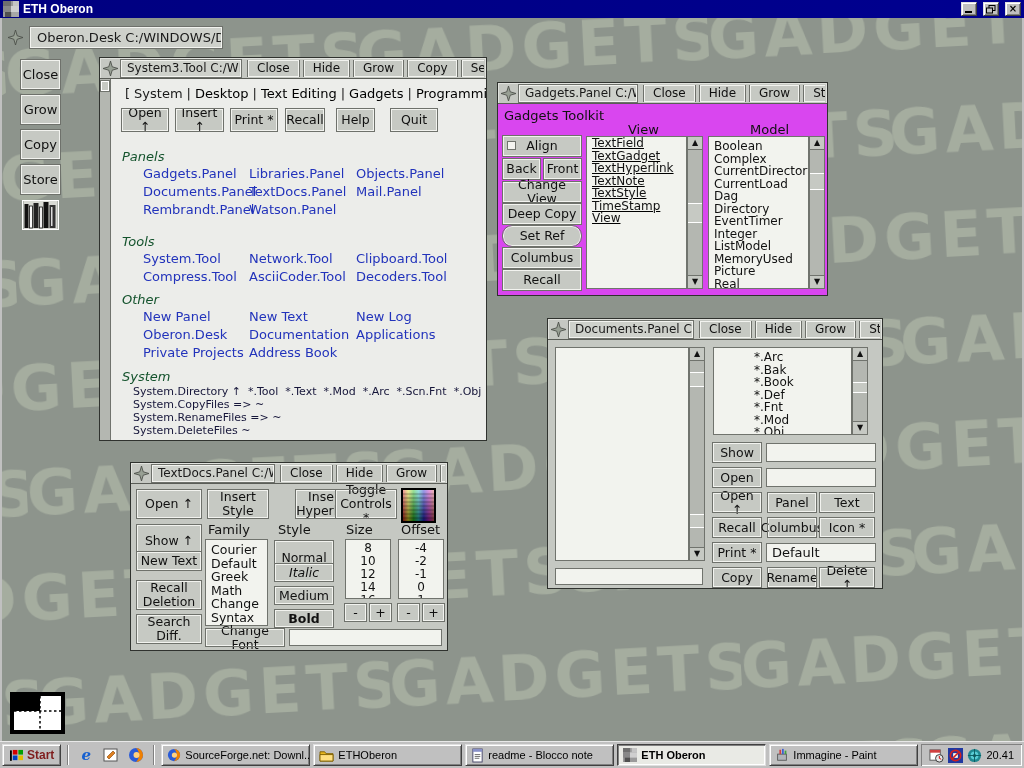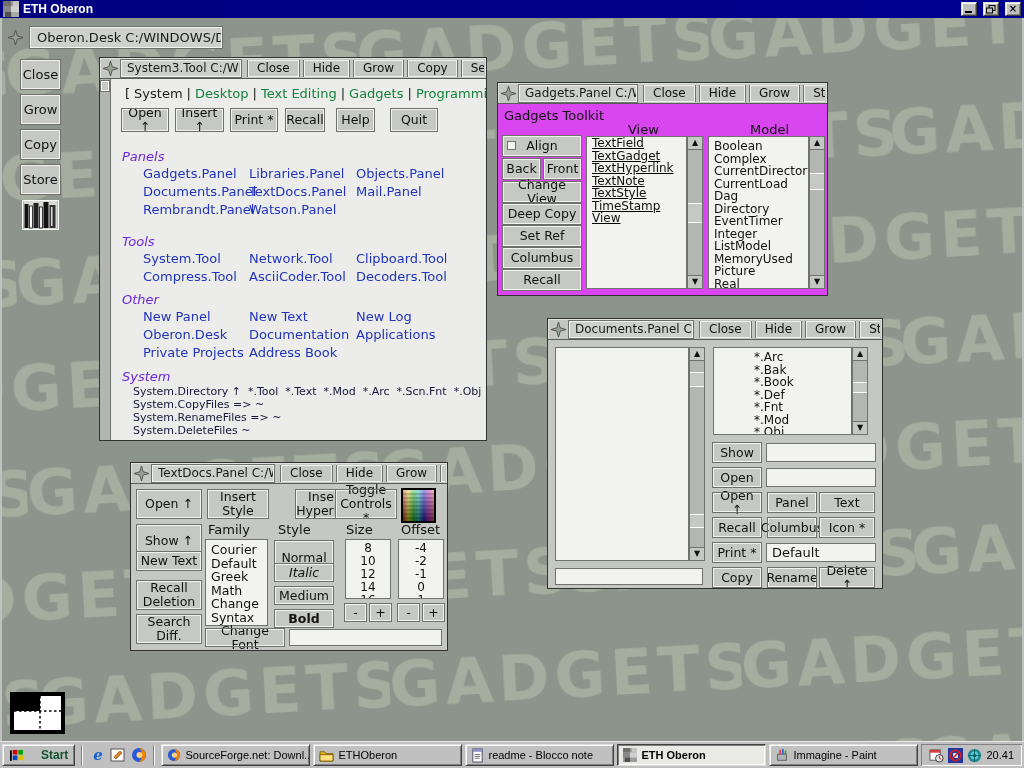--- a/index.html
+++ b/index.html
@@ -43,36 +43,36 @@
   .ofield { position:absolute; background:#f2f3ee; border:1px solid #70736d; font-size:13px; color:#111; display:flex; align-items:center; padding:0 5px; overflow:hidden; }
   .ochk { position:absolute; width:9px; height:9px; background:#f4f4f0; border:1px solid #70736d; }
 
   .osb { position:absolute; width:16px; background:#b4b7b1; border:1px solid #70736d; display:flex; flex-direction:column; }
   .osb .arr { height:13px; background:#c6c9c3; font-size:8px; line-height:8px; display:flex; align-items:center; justify-content:center; color:#111; flex:0 0 auto; }
   .osb .arr.up { border-bottom:1px solid #70736d; }
   .osb .arr.dn { border-top:1px solid #70736d; }
   .osb .track { flex:1; position:relative; }
   .osb .hdl { position:absolute; left:0; right:0; background:#c6c9c3; border-top:1px solid #fff; border-bottom:1px solid #fff; }
 
-  .sechead { position:absolute; font-style:italic; font-size:13px; color:#6d28d9; }
+  .sechead { position:absolute; font-style:italic; font-size:13px; color:#14532d; }
   .grid { position:absolute; display:grid; grid-template-columns:106px 107px auto; row-gap:3px; font-size:13px; }
   .lnk { color:#2233bb; white-space:nowrap; cursor:pointer; }
   .ml { position:absolute; white-space:nowrap; font-size:13px; color:#1a1a1a; }
-  .ml .mi { color:#15803d; margin:0 4px; }
+  .ml .mi { color:#000000; margin:0 4px; }
   .ml .mi.plain { color:#1a1a1a; }
   .cmds { position:absolute; }
   .cmd { font-size:11px; line-height:13px; color:#16163a; white-space:pre; }
   .ollabel { position:absolute; font-size:13px; color:#111; }
   .strip { position:absolute; left:0; top:0; bottom:0; width:11px; background:#b4b7b1; border-right:1px solid #70736d; }
   .striphdl { position:absolute; left:1px; top:2px; width:8px; height:10px; background:#c6c9c3; border:1px solid #fff; outline:1px solid #70736d; }
 
   
   .taskbar { position:absolute; left:0; top:741px; width:1024px; height:27px; background:#c0c0c0; border-top:1px solid #e8e8e8; display:flex; align-items:center; padding:0 2px; gap:3px; font-family:"Liberation Sans", sans-serif; }
   .raised { border:1px solid; border-color:#dfdfdf #404040 #404040 #dfdfdf; box-shadow:inset 1px 1px 0 #fff, inset -1px -1px 0 #808080; background:#c0c0c0; }
-  .startbtn { height:22px; display:flex; align-items:center; gap:17px; padding:8px 6px; font-weight:bold; font-size:12px; color:#14532d; }
+  .startbtn { height:22px; display:flex; align-items:center; gap:3px; padding:8px 6px; font-weight:bold; font-size:12px; color:#7f1d1d; }
   .tsep { width:2px; height:20px; border-left:1px solid #808080; border-right:1px solid #fff; margin:0 3px; }
   .ql { width:22px; height:22px; display:flex; align-items:center; justify-content:center; }
   .task { height:22px; width:149px; display:flex; align-items:center; gap:4px; padding:0 5px; font-size:11px; color:#000; overflow:hidden; white-space:nowrap; flex:0 0 auto; }
   .task.active { background:#e9eae5; font-weight:bold; border-color:#404040 #dfdfdf #dfdfdf #404040; box-shadow:inset 1px 1px 0 #808080, inset -1px -1px 0 #fff; }
   .task .tico { flex:0 0 auto; display:flex; }
   .tray { margin-left:auto; height:22px; display:flex; align-items:center; gap:4px; padding:0 8px; box-shadow:inset 1px 1px 0 #808080, inset -1px -1px 0 #fff; font-size:11px; color:#000; }
   .eicon { color:#1560d0; font-weight:bold; font-size:15px; font-style:italic; font-family:"DejaVu Serif", serif; line-height:14px; }
   .quadicon { position:absolute; left:8px; top:674px; width:55px; height:42px; }
 </style>
 </head>
@@ -231,21 +231,21 @@
         <span class="ollabel" style="left:252px; top:18px;">Model</span>
 
         <button class="obtn" style="left:5px; top:32px; width:78px; height:20px;">
             <span class="ochk" style="left:3px; top:4px;"></span>
             <span>Align</span>
           </button>
         <button class="obtn" style="left:5px; top:55px; width:37px; height:20px;">Back</button>
         <button class="obtn" style="left:46px; top:55px; width:37px; height:20px;">Front</button>
         <button class="obtn" style="left:5px; top:78px; width:78px; height:20px;">Change View</button>
         <button class="obtn" style="left:5px; top:100px; width:78px; height:20px;">Deep Copy</button>
-        <button class="obtn" style="left:5px; top:122px; width:78px; height:20px;">Set Ref</button>
+        <button class="obtn" style="left:5px; top:122px; width:78px; height:20px;border-radius:9px;">Set Ref</button>
         <button class="obtn" style="left:5px; top:144px; width:78px; height:20px;">Columbus</button>
         <button class="obtn" style="left:5px; top:166px; width:78px; height:20px;">Recall</button>
 
         <div class="olist" style="left:88px; top:32px; width:101px; height:153px;">
           <div style="padding-top:0;text-decoration:underline;">
               <div class="item">TextField</div>
               <div class="item">TextGadget</div>
               <div class="item">TextHyperlink</div>
               <div class="item">TextNote</div>
               <div class="item">TextStyle</div>

